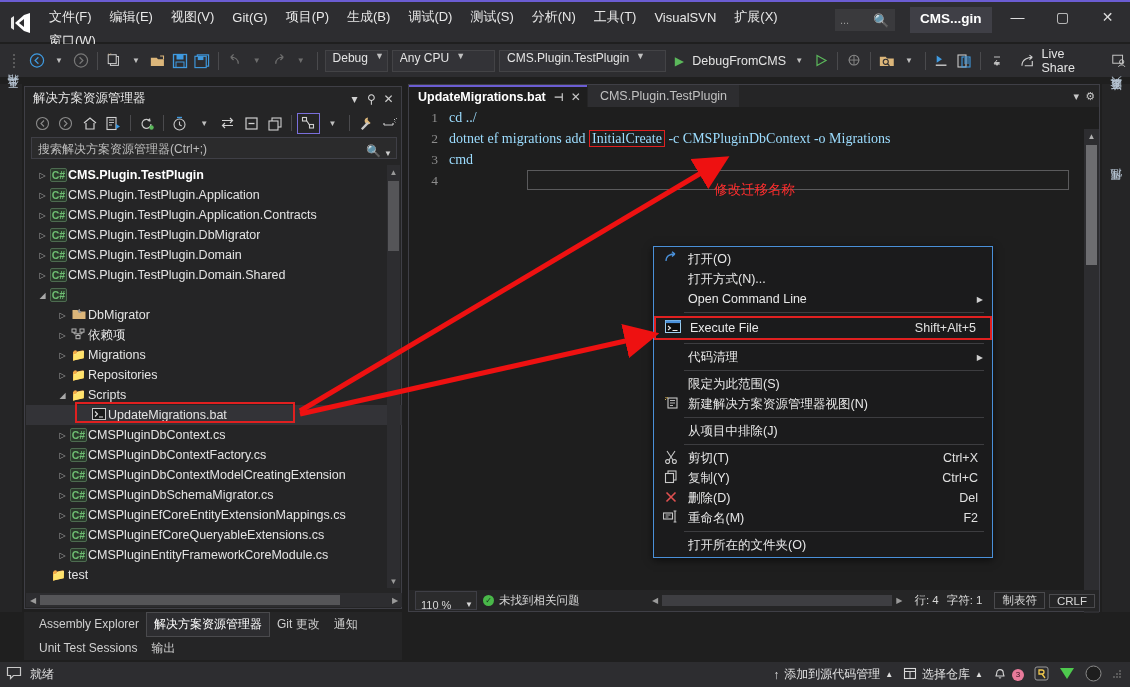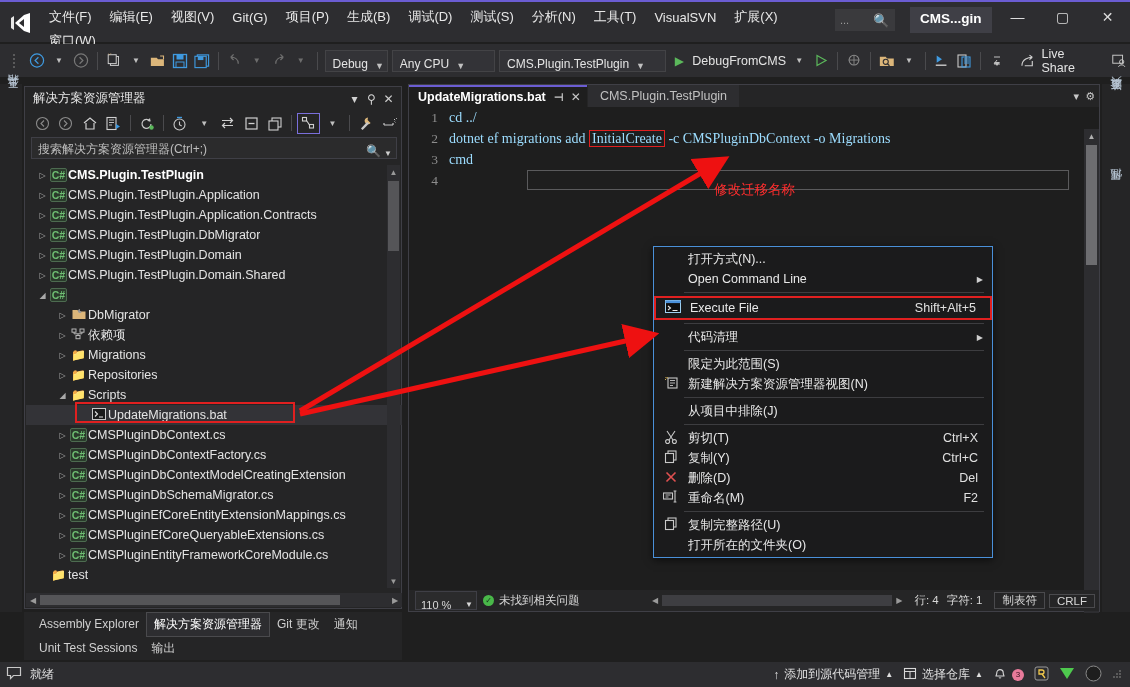--- a/index.html
+++ b/index.html
@@ -21,21 +21,21 @@
   .tb-search .ph { color:#9a9a9a; font-size:11px; flex:1; }
   .tb-search .mag { color:#d0d0d0; font-size:13px; }
   .sol-name { position:absolute; left:910px; top:5px; height:26px; padding:4px 10px 0; background:#3f3f46; color:#fff; font-weight:bold; font-size:13.5px; }
   .wbtns { position:absolute; right:0; top:0; display:flex; }
   .wbtn { width:45px; height:30px; display:flex; align-items:center; justify-content:center; color:#dcdcdc; font-size:14px; }
 
   
   .toolbar { position:absolute; left:0; top:44px; width:1130px; height:33px; background:#2d2d30; display:flex; align-items:center; padding-left:4px; }
   .tbtn { height:24px; min-width:22px; display:flex; align-items:center; justify-content:center; padding:0 3px; color:#c8c8c8; }
   .tsep { width:1px; height:18px; background:#4a4a4d; margin:0 5px; }
-  .tcombo { height:22px; background:#333337; border:1px solid #434346; display:flex; align-items:flex-end; padding:0 3px 0 7px; color:#e4e4e4; font-size:12px; margin:0 2px; }
+  .tcombo { height:22px; background:#333337; border:1px solid #434346; display:flex; align-items:flex-start; padding:0 3px 0 7px; color:#e4e4e4; font-size:12px; margin:0 2px; }
   .tcombo .cv { white-space:nowrap; overflow:hidden; }
   .tcombo .carr { margin-left:7px; color:#c0c0c0; font-size:9px; }
   .green-tri { color:#5bb85b; font-size:12px; }
   .run-label { color:#e4e4e4; font-size:12.5px; padding:0 2px; }
 
   
   .leftstrip { position:absolute; left:0; top:84px; width:22px; height:528px; background:#252526; }
   .vtab { writing-mode:vertical-rl; transform:rotate(180deg); font-size:11.5px; color:#b9c7d6; padding:6px 3px; letter-spacing:1px; }
   .vtab.left { position:absolute; left:3px; top:4px; }
 
@@ -663,20 +663,26 @@
     </div>
   </div>
 
   <div class="rightstrip">
     <div class="vtab" style="position:absolute;left:4px;top:6px;">诊断工具</div>
     <div class="vtab" style="position:absolute;left:4px;top:98px;">属性</div>
   </div>
 
   <div class="ctxmenu" id="ctxmenu">
       <div class="mi">
+        <span class="mico"><svg width="14" height="13" viewBox="0 0 14 13">
+            <path d="M2 10 C2 4 7 3 11 3 M11 3 l-3 -2.3 M11 3 l-3 2.6" fill="none" stroke="#4a90d9" stroke-width="1.3"></path>
+          </svg></span>
+        <span class="mlbl">打开(O)</span>
+      </div>
+      <div class="mi">
         <span class="mico"></span>
         <span class="mlbl">打开方式(N)...</span>
       </div>
       <div class="mi">
         <span class="mico"></span>
         <span class="mlbl">Open Command Line</span>
         <span class="msub">▶</span>
       </div>
       <div class="misep"></div>
       <div class="mi exec">
@@ -740,27 +746,20 @@
       <div class="mi">
         <span class="mico"><svg width="16" height="13" viewBox="0 0 16 13">
             <rect x="0.5" y="3" width="9" height="6" fill="none" stroke="#c8c8c8" stroke-width="1.1"></rect>
             <path d="M2.5 5 h5 M2.5 7 h3" stroke="#c8c8c8" stroke-width=".9"></path>
             <path d="M12 1 v11 M10.6 1 h2.8 M10.6 12 h2.8" stroke="#c8c8c8" stroke-width="1.1" fill="none"></path>
           </svg></span>
         <span class="mlbl">重命名(M)</span>
         <span class="mkey">F2</span>
       </div>
       <div class="misep"></div>
-      <div class="mi">
-        <span class="mico"><svg width="14" height="14" viewBox="0 0 14 14">
-            <rect x="4" y="1" width="8" height="9" fill="none" stroke="#c8c8c8" stroke-width="1.1"></rect>
-            <rect x="1.5" y="3.5" width="8" height="9" fill="#1b1b1c" stroke="#c8c8c8" stroke-width="1.1"></rect>
-          </svg></span>
-        <span class="mlbl">复制完整路径(U)</span>
-      </div>
       <div class="mi">
         <span class="mico"></span>
         <span class="mlbl">打开所在的文件夹(O)</span>
       </div>
     </div>
 
   <div class="btabs">
     <div class="btrow">
       <div class="btab">Assembly Explorer</div>
       <div class="btab active">解决方案资源管理器</div>

